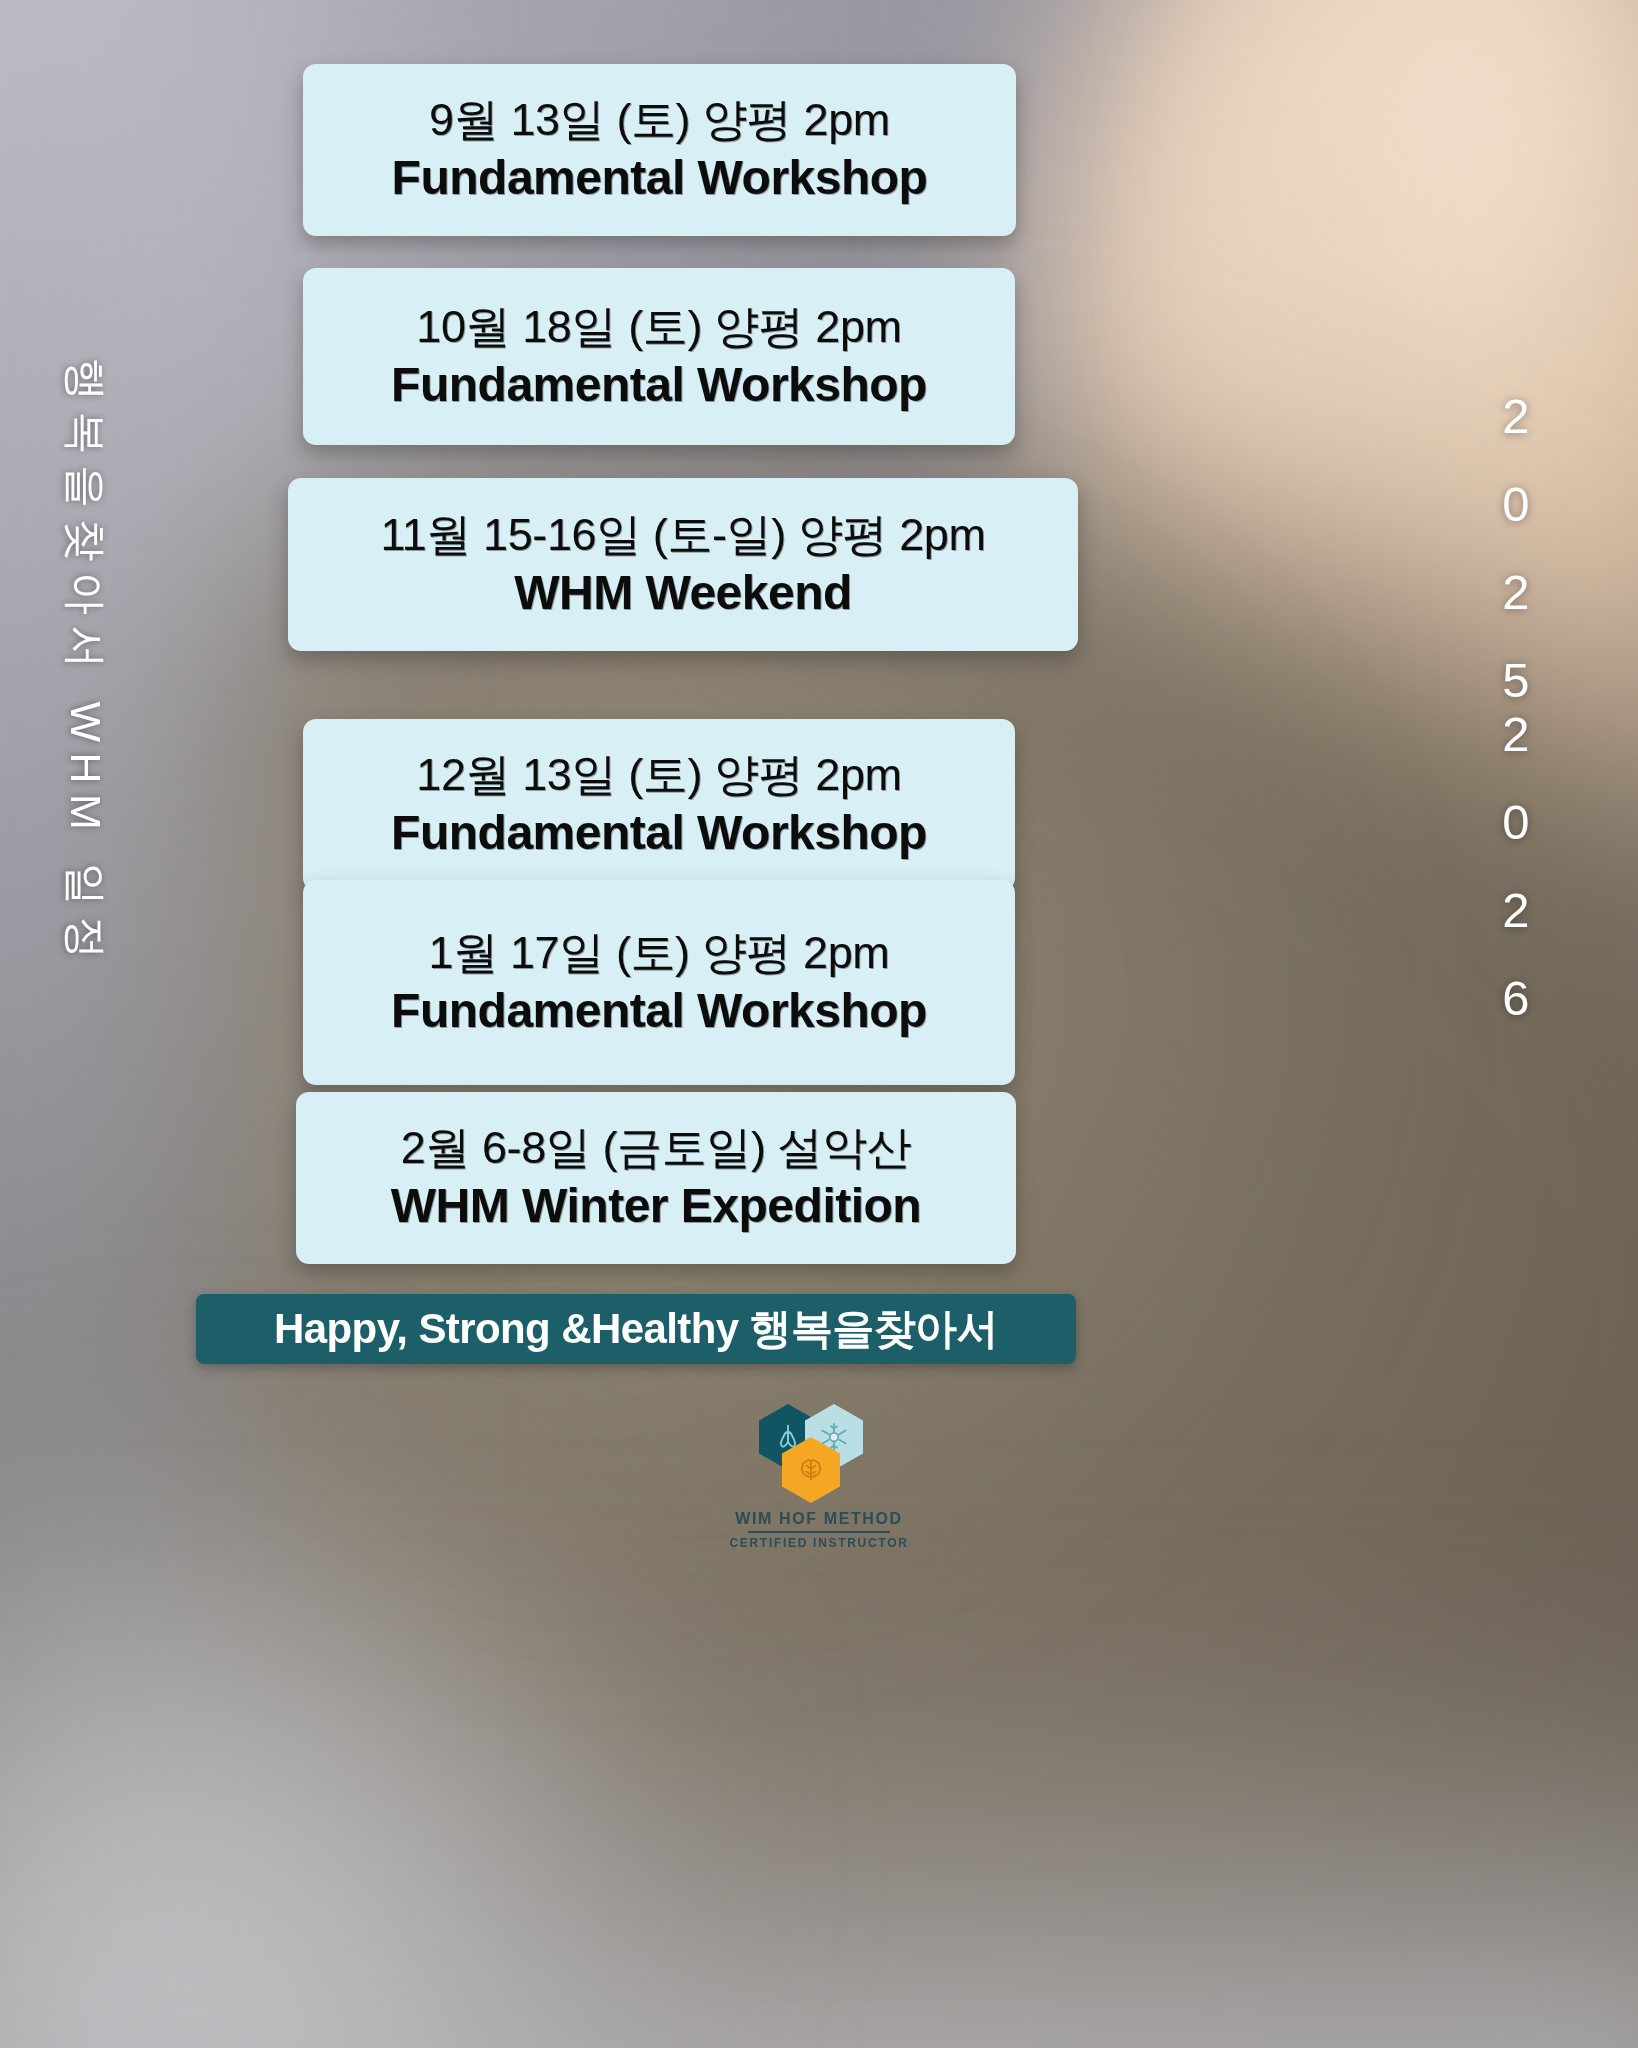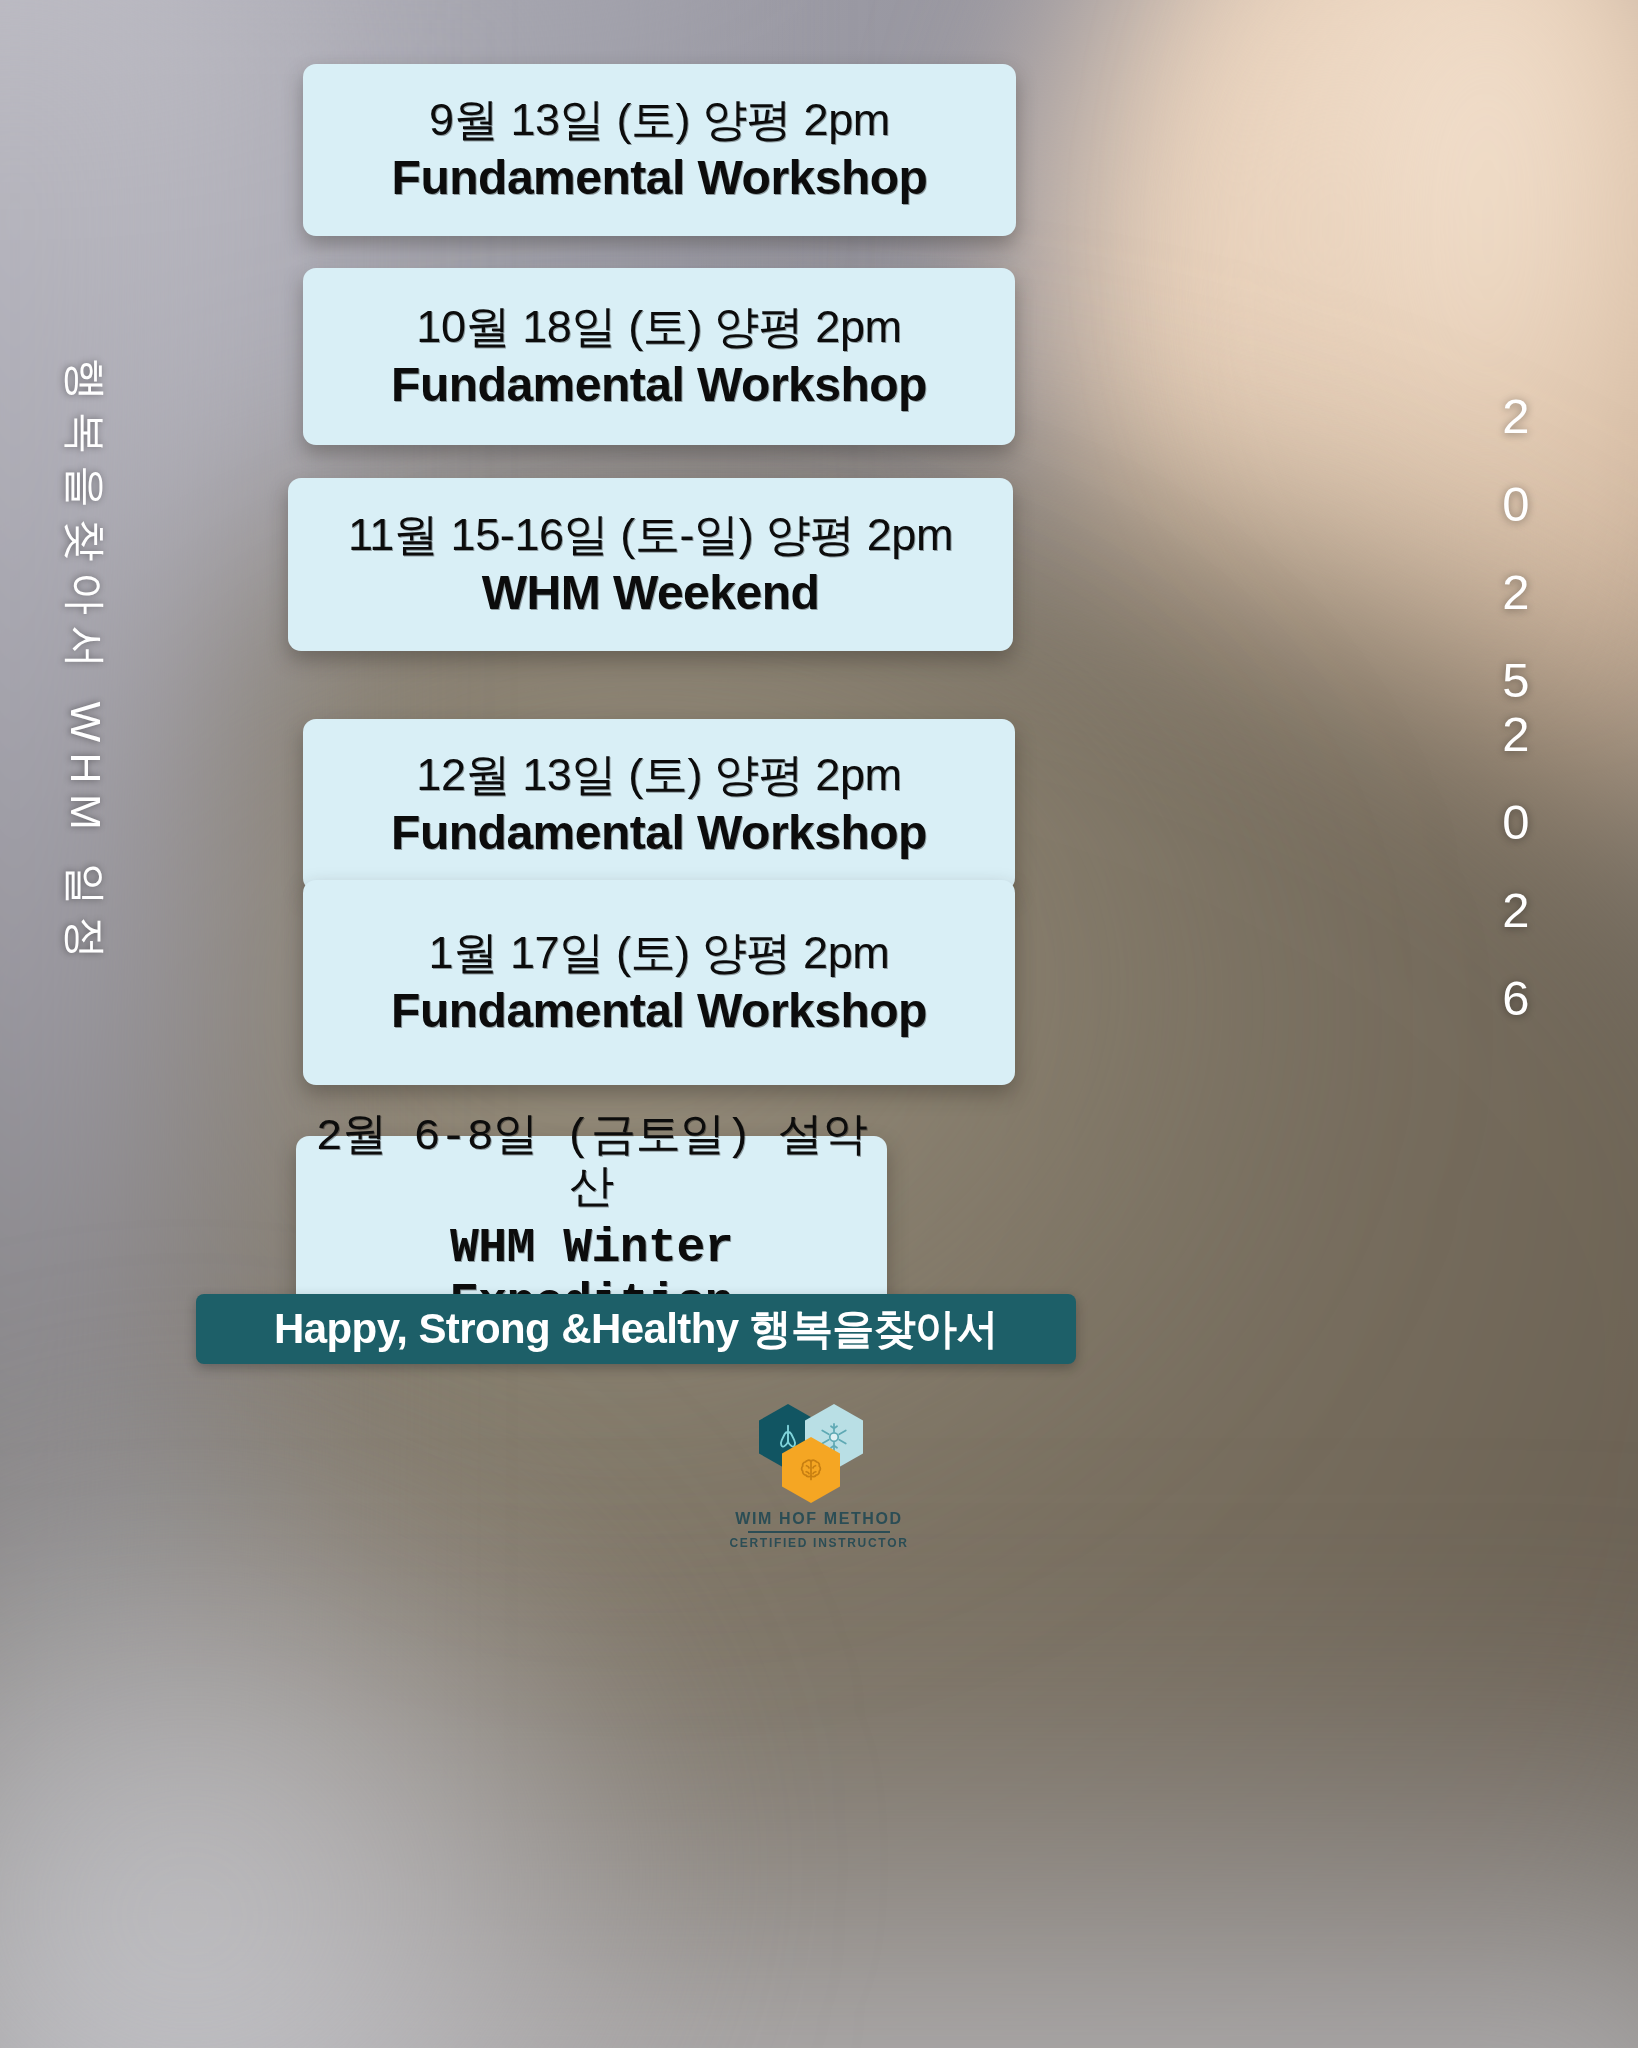--- a/index.html
+++ b/index.html
@@ -64,24 +64,24 @@
     display:flex;flex-direction:column;align-items:center;justify-content:center;
     text-align:center;color:#0c0c0c;
   }
   .card .l1{font-size:45px;font-weight:400;line-height:1.16;letter-spacing:-0.4px;
     text-shadow:1px 1px 0 rgba(0,0,0,.35);}
   .card .l2{font-size:48px;font-weight:700;line-height:1.16;letter-spacing:-0.5px;margin-top:4px;
     text-shadow:1px 1px 0 rgba(0,0,0,.35);}
 
   #card-0{left:303px;top:64px;width:713px;height:172px;}
   #card-1{left:303px;top:268px;width:712px;height:177px;}
-  #card-2{left:288px;top:478px;width:725px;height:173px;}
+  #card-2{left:288px;top:478px;width:790px;height:173px;}
   #card-3{left:303px;top:676px;width:712px;height:172px;margin-top:43px;}
   #card-4{left:303px;top:880px;width:712px;height:205px;}
-  #card-5{left:296px;top:1136px;width:591px;height:172px;font-family:Liberation Mono, monospace;}
+  #card-5{left:296px;top:1092px;width:720px;height:172px;}
 
   
   #banner{
     position:absolute;left:196px;top:1294px;width:880px;height:70px;
     background:#1d5f68;border-radius:8px;
     display:flex;align-items:center;justify-content:center;
     color:#ffffff;font-size:42px;font-weight:700;letter-spacing:-0.6px;
     box-shadow:0 4px 12px rgba(20,20,20,.30);
   }
 

